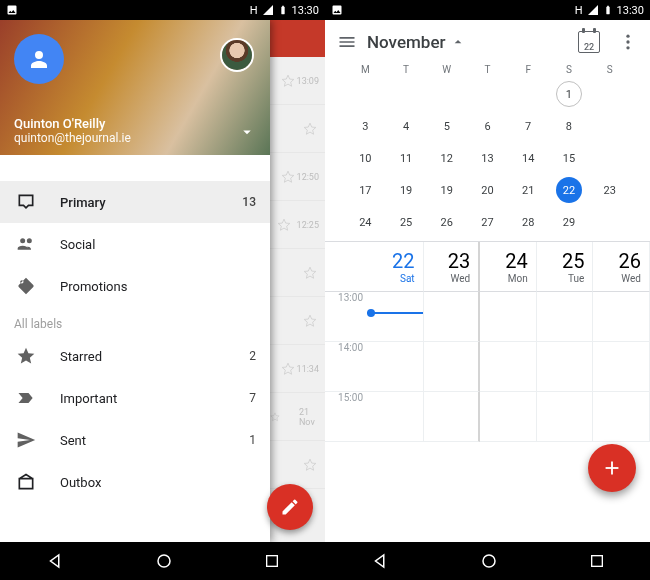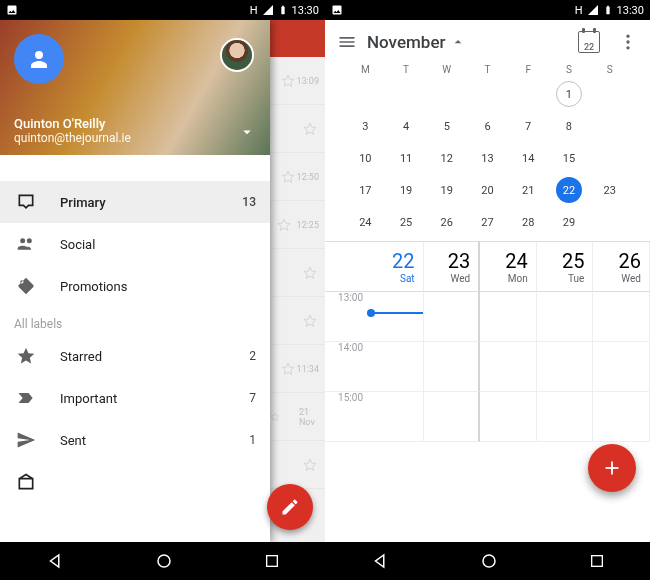--- a/index.html
+++ b/index.html
@@ -223,20 +223,21 @@
           </span>
           <span class="lab">Sent</span>
           <span class="cnt">1</span>
         </div>
         <div class="drawer-item">
           <span class="ico">
             <svg width="20" height="20" viewBox="0 0 24 24">
               <path d="M4 8h16v12H4zM4 8l8-5 8 5" fill="none" stroke="currentColor" stroke-width="2"></path>
             </svg>
           </span>
+          <span class="lab">Outbox</span>
         </div>
     </div>
   </div>
 
   <div class="fab-edit">
     <svg width="20" height="20" viewBox="0 0 24 24" fill="#fff">
         <path d="M3 17.25V21h3.75L17.81 9.94l-3.75-3.75L3 17.25zM20.71 7.04a1 1 0 0 0 0-1.41l-2.34-2.34a1 1 0 0 0-1.41 0l-1.83 1.83 3.75 3.75 1.83-1.83z"></path>
       </svg>
   </div>
 

